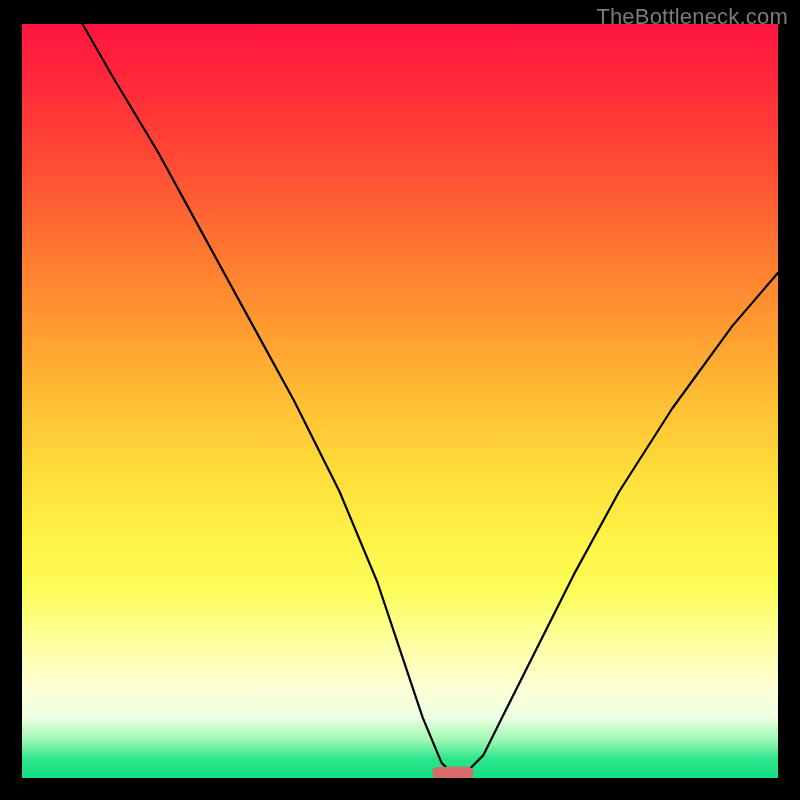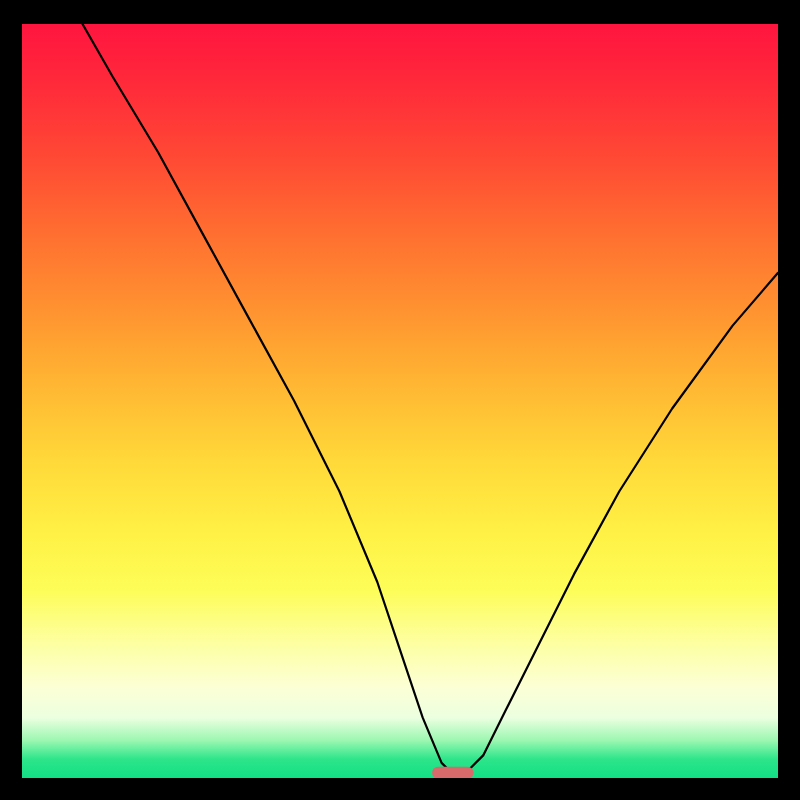--- a/index.html
+++ b/index.html
@@ -67,20 +67,21 @@
   }
   .marker {
     fill: #d86a6c;
     stroke: none;
   }
 </style>
 </head>
 <body>
 
 <div class="frame">
+  <div class="watermark">TheBottleneck.com</div>
 
   <div class="plot-area">
     <svg viewBox="0 0 756 754" preserveAspectRatio="none">
       <path id="curve-path" class="curve" d="M60.5 0.0 L90.7 52.8 L136.1 128.2 L181.4 211.1 L226.8 294.1 L272.2 377.0 L317.5 467.5 L355.3 558.0 L378.0 625.8 L400.7 693.7 L419.6 738.9 L430.9 750.2 L442.3 750.2 L461.2 731.4 L483.8 686.1 L514.1 625.8 L551.9 550.4 L597.2 467.5 L650.2 384.5 L710.6 301.6 L756.0 248.8"></path>
       <rect id="marker-rect" class="marker" rx="6.0" ry="6.0" x="410.1" y="742.7" width="41.6" height="12.1"></rect>
     </svg>
   </div>
 </div>
 
 </body></html>

